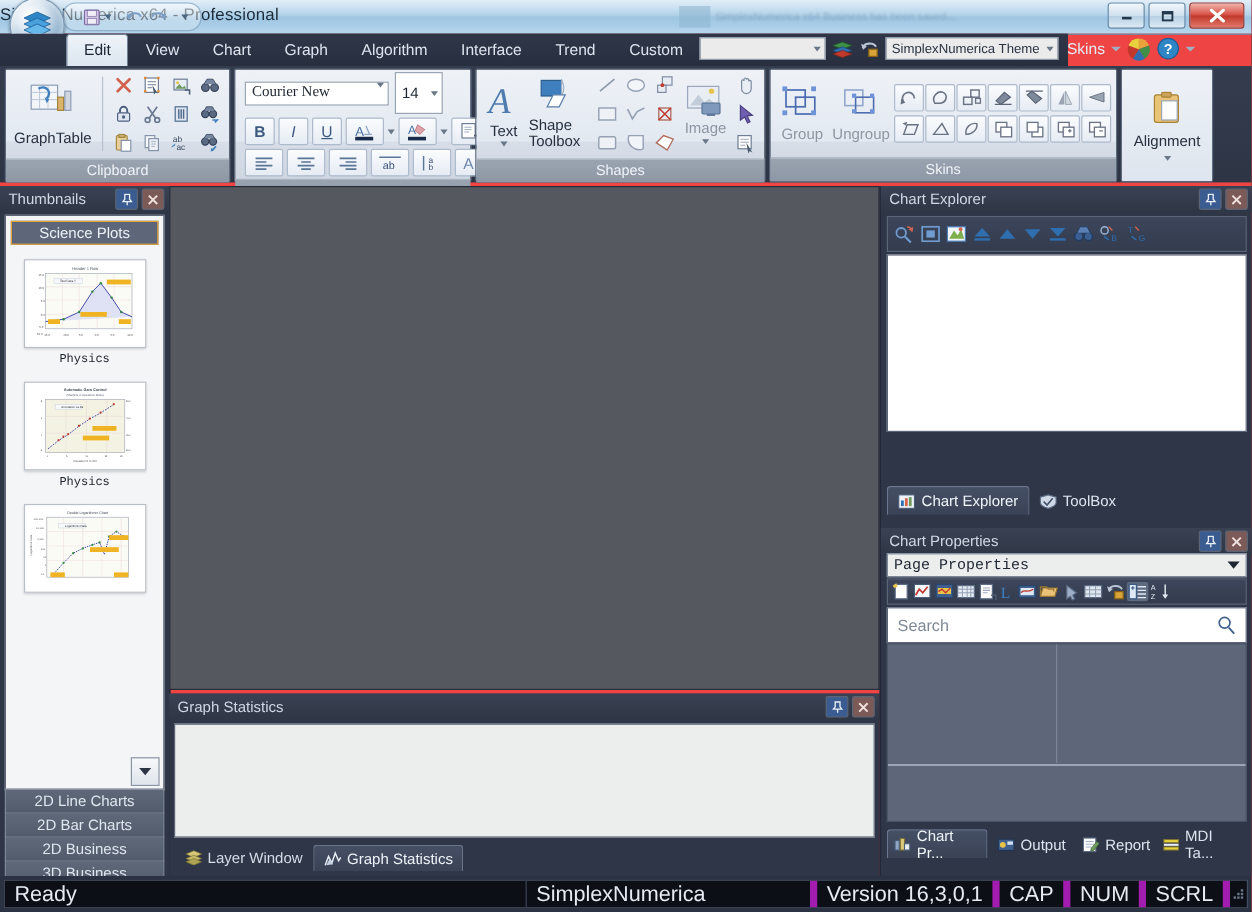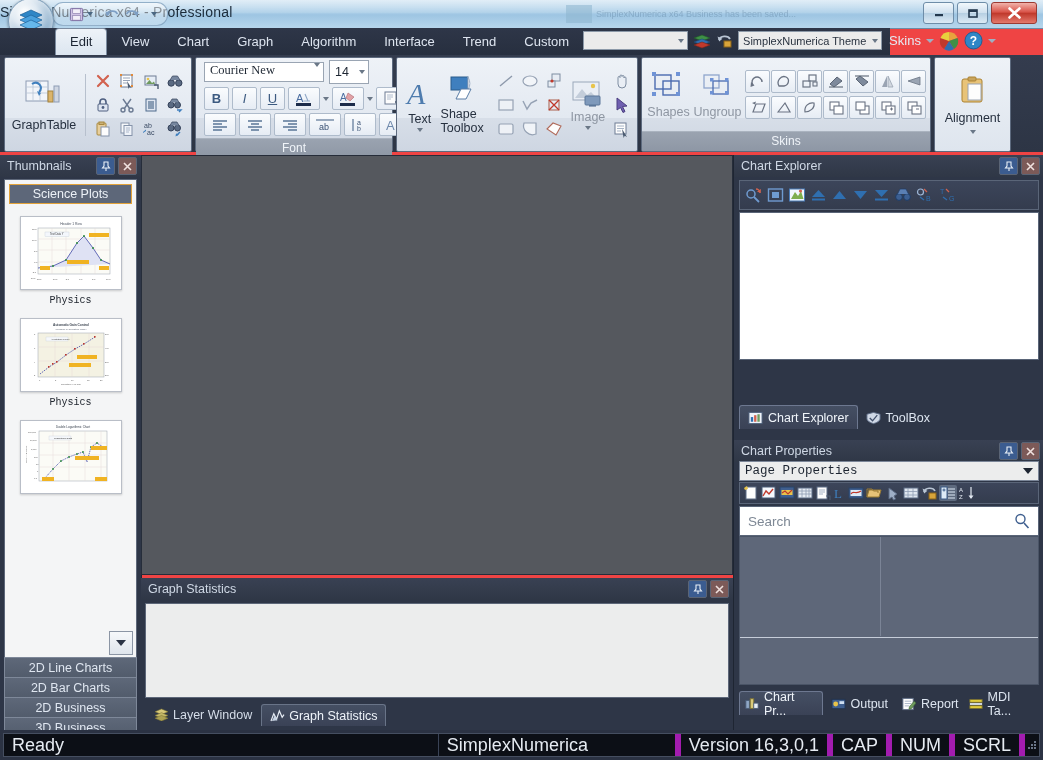--- a/index.html
+++ b/index.html
@@ -121,21 +121,21 @@
   .mbtn{width:22px;height:22px;display:flex;align-items:center;justify-content:center;}
   .vsep{width:1px;height:62px;background:#b7c0cd;margin:0 3px;}
 
   
   .fontbox{
     width:120px;height:20px;background:#fff;border:1px solid #9aa5b3;
     font-size:12.5px;color:#1e2733;display:flex;align-items:flex-start;justify-content:space-between;
     padding:0 3px 0 5px;box-sizing:border-box;font-family:"Liberation Serif",serif;
   }
   .sizebox{
-    width:40px;height:24px;background:#fff;border:1px solid #9aa5b3;
+    width:40px;height:35px;background:#fff;border:1px solid #9aa5b3;
     font-size:12.5px;color:#1e2733;display:flex;align-items:center;justify-content:space-between;
     padding:0 3px 0 5px;box-sizing:border-box;
   }
   .fbtn{
     width:23px;height:21px;border:1px solid #aebbcb;border-radius:2px;
     background:linear-gradient(180deg,#fafcfe,#e6ecf4);
     display:flex;align-items:center;justify-content:center;font-size:13px;color:#3c5a80;
   }
   .fbtn.wide{width:30px;}
 
@@ -505,20 +505,21 @@
                 <circle cx="4" cy="7" r="3" fill="#5a6a82" stroke="#35425a"></circle>
                 <circle cx="10.5" cy="7" r="3" fill="#5a6a82" stroke="#35425a"></circle>
                 <path d="M3 4.5 L5 1 H10 L12 4.5" fill="#77879f" stroke="#35425a" stroke-width=".7"></path>
                 <path d="M13 11 L9.5 14.5" stroke="#3f7fbe" stroke-width="1.4"></path>
                 <path d="M8.5 15.5 L9 12.5 L12 13.5 Z" fill="#3f7fbe"></path>
               </svg>
             </span>
           </div>
         </div>
       </div>
+      <div class="group-label">Clipboard</div>
     </div>
 
     <div class="group" style="width:196px">
       <div class="group-body" style="flex-direction:column;align-items:flex-start;justify-content:center;gap:3px;padding-left:8px">
         <div style="display:flex;gap:5px;align-items:center">
           <div class="fontbox">
             <span>Courier New</span>
             <span class="caret-d"></span>
           </div>
           <div class="sizebox">
@@ -709,34 +710,35 @@
               <span class="mbtn">
             <svg width="18" height="18" viewBox="0 0 18 18" class="svgi">
               <rect x="2" y="3" width="11" height="11" fill="#fdfdfd" stroke="#6e7d94"></rect>
               <path d="M4 6 H11 M4 8.5 H11 M4 11 H8" stroke="#9dabc0" stroke-width=".9"></path>
               <path d="M9 9 L14 17 L11.7 15.8 L10.6 18 Z" fill="#4a5a70"></path>
             </svg>
           </span>
             </div>
         </div>
       </div>
+      <div class="group-label">Shapes</div>
     </div>
 
     <div class="group" style="width:288px">
       <div class="group-body" style="gap:3px;padding-left:5px">
         <div class="big-btn" style="width:60px">
           <svg width="38" height="32" viewBox="0 0 38 32" class="svgi">
             <rect x="5" y="4" width="16" height="14" fill="none" stroke="#4a6bb0" stroke-width="1.4"></rect>
             <rect x="13" y="10" width="16" height="14" fill="none" stroke="#4a6bb0" stroke-width="1.4"></rect>
             <rect x="2" y="1" width="4" height="4" fill="#6f93d6"></rect>
               <rect x="26" y="1" width="4" height="4" fill="#6f93d6"></rect>
             <rect x="2" y="21" width="4" height="4" fill="#6f93d6"></rect>
               <rect x="26" y="21" width="4" height="4" fill="#6f93d6"></rect>
           </svg>
-          <span>Shapes</span>
+          <span>Group</span>
         </div>
         <div class="big-btn" style="width:68px">
           <svg width="38" height="32" viewBox="0 0 38 32" class="svgi">
             <rect x="5" y="4" width="15" height="13" fill="none" stroke="#8fa5cc" stroke-width="1.3"></rect>
             <rect x="14" y="10" width="15" height="13" fill="none" stroke="#4a6bb0" stroke-width="1.3"></rect>
             <rect x="11" y="7" width="3.5" height="3.5" fill="#6f93d6"></rect>
               <rect x="26" y="7" width="3.5" height="3.5" fill="#6f93d6"></rect>
             <rect x="11" y="20" width="3.5" height="3.5" fill="#6f93d6"></rect>
               <rect x="26" y="20" width="3.5" height="3.5" fill="#6f93d6"></rect>
           </svg>

